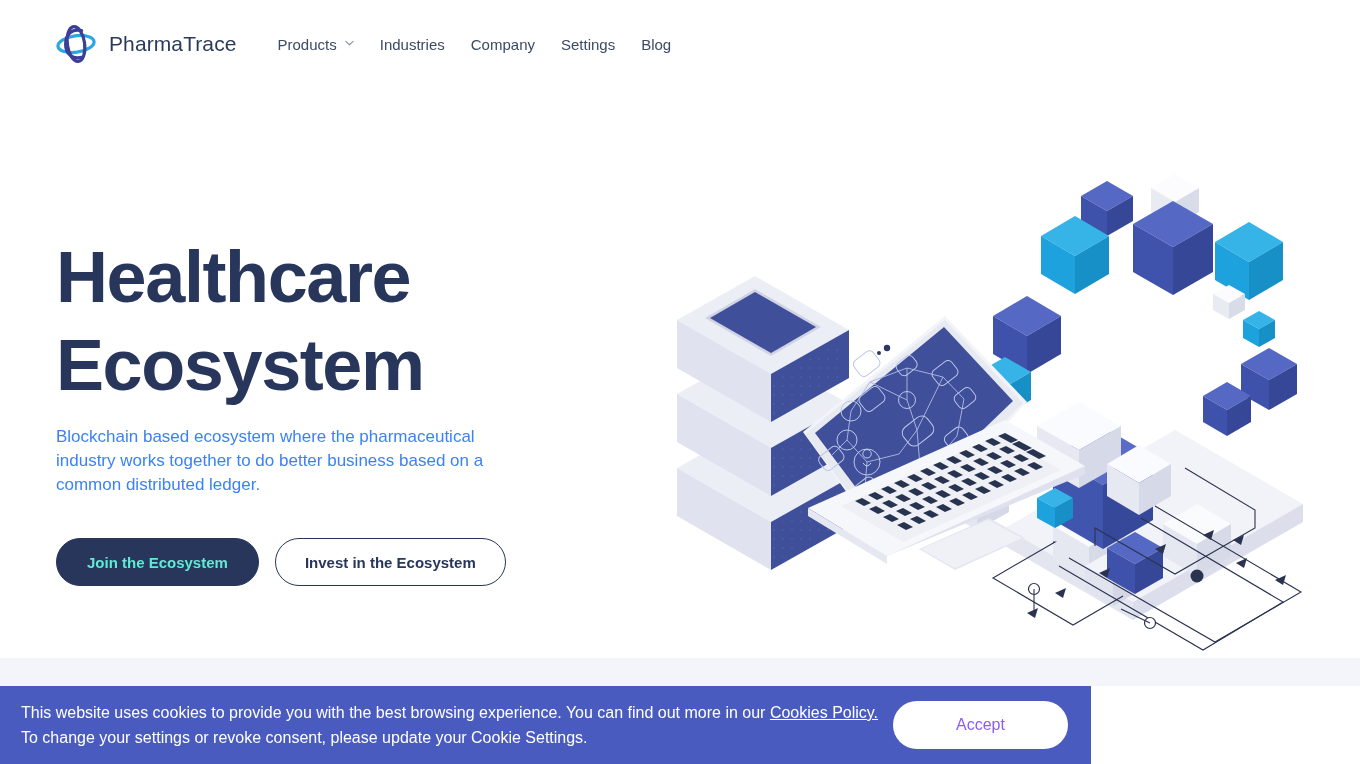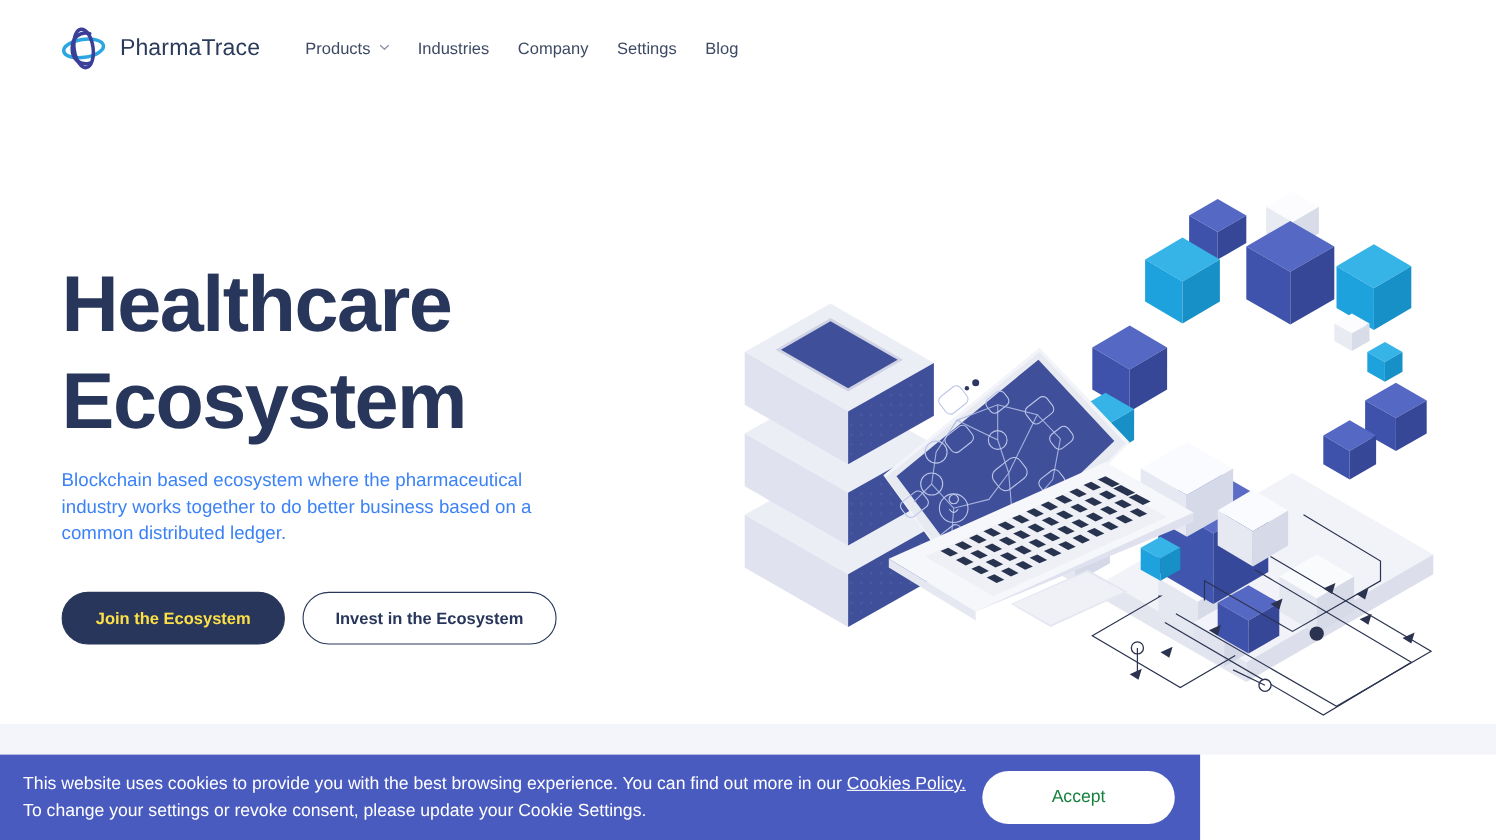--- a/index.html
+++ b/index.html
@@ -94,21 +94,21 @@
     align-items: center; justify-content: center;
     border-radius: 999px;
     font-size: 15px;
     font-weight: 700;
     cursor: pointer;
     white-space: nowrap;
   }
   .btn-primary {
     height: 48px; padding: 0 30px;
     background: #27365a;
-    color: #fde047;
+    color: #5eead4;
     border: 1px solid #27365a;
     text-align: right;
   }
   .btn-secondary {
     height: 48px; padding: 0 29px;
     background: #ffffff;
     color: #27365a;
     border: 1px solid #27365a;
   }
 
@@ -148,21 +148,21 @@
   .cookie-link {
     color: #ffffff;
     text-decoration: underline;
     cursor: pointer;
   }
   .cookie-accept {
     position: absolute;
     right: 23px; top: 15px;
     width: 175px; height: 48px;
     background: #ffffff;
-    color: #15803d;
+    color: #8b5cf6;
     border: none;
     border-radius: 999px;
     font-size: 16px;
     font-family: "Liberation Sans", sans-serif;
     cursor: pointer;
   }
 </style>
 </head>
 <body>
 

